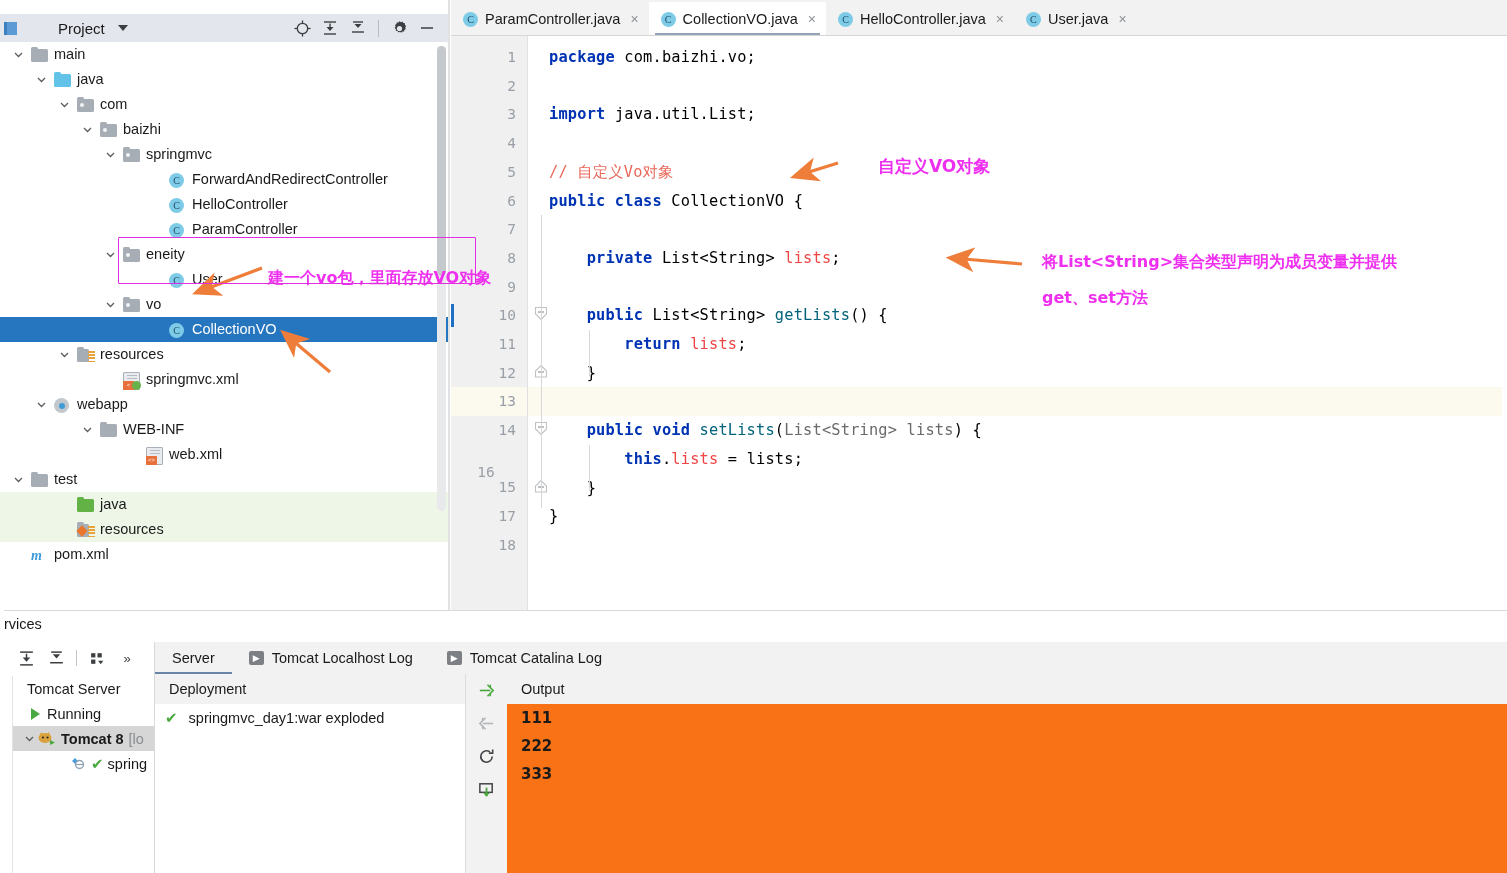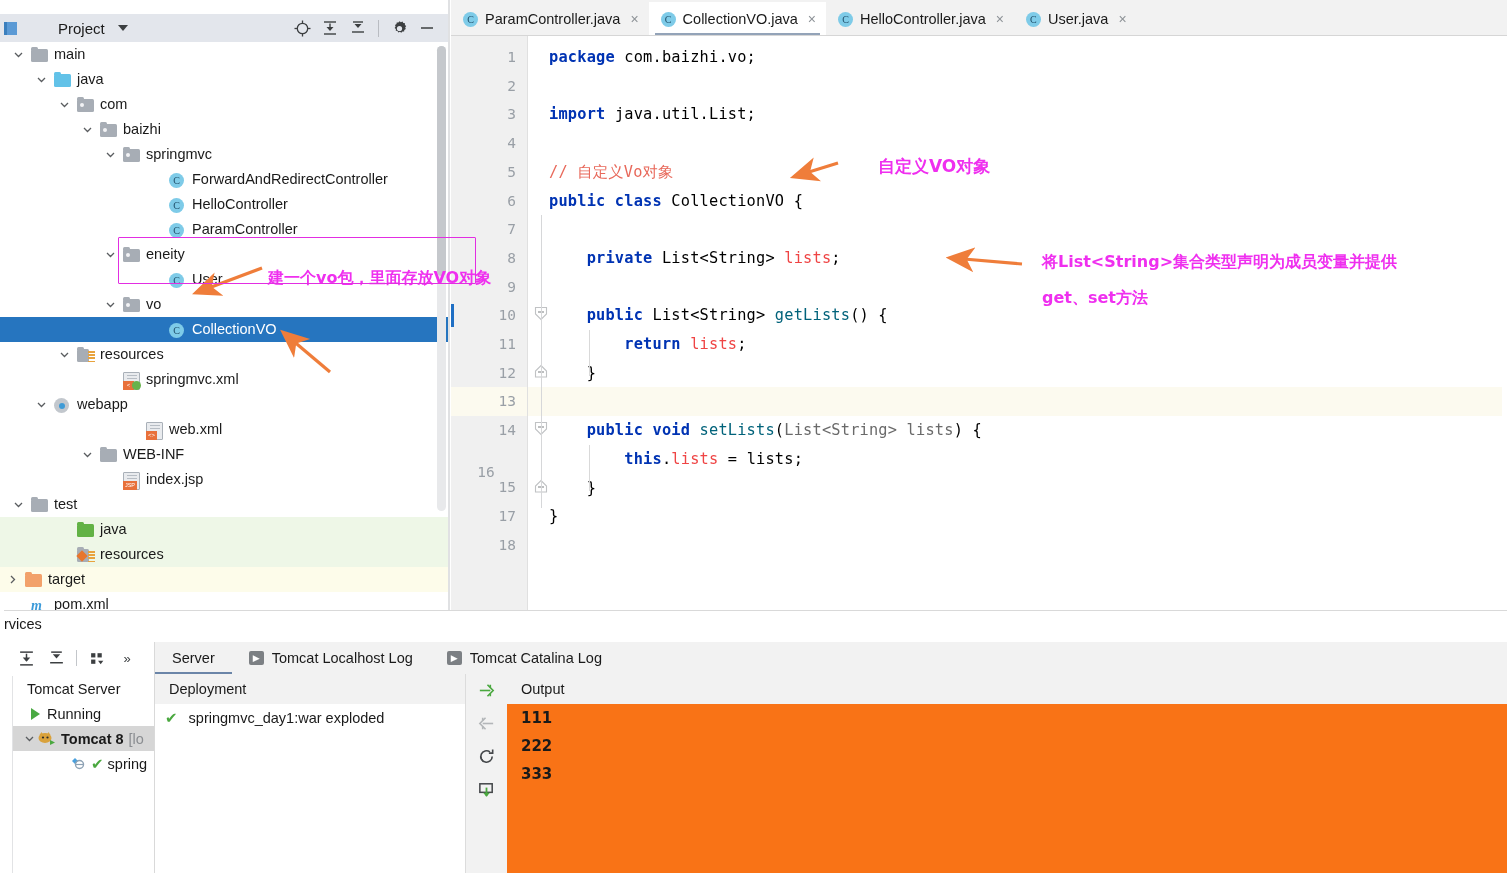--- a/index.html
+++ b/index.html
@@ -355,57 +355,45 @@
               <path d="M2 4 L5.5 7.5 L9 4" fill="none" stroke="#5a5d60" stroke-width="1.3"></path>
             </svg>
           </span>
           <span style="display: inline-block; width: 5px; flex: 0 0 5px;"></span>
           <span class="ficon">
             <span class="fd fd-web"></span>
           </span>
           <span class="tlabel">webapp</span>
         </div>
         <div class="trow">
+          <span style="display: inline-block; width: 79px; flex: 0 0 auto;"></span>
+          <span class="arrow">
+            <svg width="11" height="11" viewBox="0 0 11 11">
+              <path d="M2 4 L5.5 7.5 L9 4" fill="none" stroke="#5a5d60" stroke-width="1.3"></path>
+            </svg>
+          </span>
+          <span style="display: inline-block; width: 5px; flex: 0 0 5px;"></span>
+          <span class="ficon">
+            <span class="fd fd-grey"></span>
+          </span>
+          <span class="tlabel">WEB-INF</span>
+        </div>
+        <div class="trow">
           <span style="display: inline-block; width: 125px; flex: 0 0 auto;"></span>
           <span class="arrow"></span>
           <span style="display: inline-block; width: 5px; flex: 0 0 5px;"></span>
           <span class="ficon">
             <span class="xml-ic">
               <u></u>
               <i>&lt;&gt;</i>
             </span>
           </span>
           <span class="tlabel">web.xml</span>
         </div>
         <div class="trow">
-          <span style="display: inline-block; width: 79px; flex: 0 0 auto;"></span>
-          <span class="arrow">
-            <svg width="11" height="11" viewBox="0 0 11 11">
-              <path d="M2 4 L5.5 7.5 L9 4" fill="none" stroke="#5a5d60" stroke-width="1.3"></path>
-            </svg>
-          </span>
-          <span style="display: inline-block; width: 5px; flex: 0 0 5px;"></span>
-          <span class="ficon">
-            <span class="fd fd-grey"></span>
-          </span>
-          <span class="tlabel">WEB-INF</span>
-        </div>
-        <div class="trow">
-          <span style="display: inline-block; width: 102px; flex: 0 0 auto;"></span>
-          <span class="arrow"></span>
-          <span style="display: inline-block; width: 5px; flex: 0 0 5px;"></span>
-          <span class="ficon">
-            <span class="xml-ic">
-              <u></u>
-              <i style="width:14px;font-size:5.5px">JSP</i>
-            </span>
-          </span>
-          <span class="tlabel">index.jsp</span>
-        </div>
-        <div class="trow">
           <span style="display: inline-block; width: 10px; flex: 0 0 auto;"></span>
           <span class="arrow">
             <svg width="11" height="11" viewBox="0 0 11 11">
               <path d="M2 4 L5.5 7.5 L9 4" fill="none" stroke="#5a5d60" stroke-width="1.3"></path>
             </svg>
           </span>
           <span style="display: inline-block; width: 5px; flex: 0 0 5px;"></span>
           <span class="ficon">
             <span class="fd fd-grey"></span>
           </span>
@@ -428,33 +416,20 @@
             <span class="fd fd-grey" style="width:12px"></span>
             <span class="res-diamond"></span>
             <span class="res-bars">
               <i></i>
               <i></i>
               <i></i>
               <i></i>
             </span>
           </span>
           <span class="tlabel">resources</span>
-        </div>
-        <div class="trow yellowrow">
-          <span style="display: inline-block; width: 4px; flex: 0 0 auto;"></span>
-          <span class="arrow">
-            <svg width="11" height="11" viewBox="0 0 11 11">
-              <path d="M4 2 L7.5 5.5 L4 9" fill="none" stroke="#5a5d60" stroke-width="1.3"></path>
-            </svg>
-          </span>
-          <span style="display: inline-block; width: 5px; flex: 0 0 5px;"></span>
-          <span class="ficon">
-            <span class="fd fd-orange"></span>
-          </span>
-          <span class="tlabel">target</span>
         </div>
         <div class="trow">
           <span style="display: inline-block; width: 10px; flex: 0 0 auto;"></span>
           <span class="arrow"></span>
           <span style="display: inline-block; width: 5px; flex: 0 0 5px;"></span>
           <span class="ficon">
             <span class="m-ic">m</span>
           </span>
           <span class="tlabel">pom.xml</span>
         </div>

